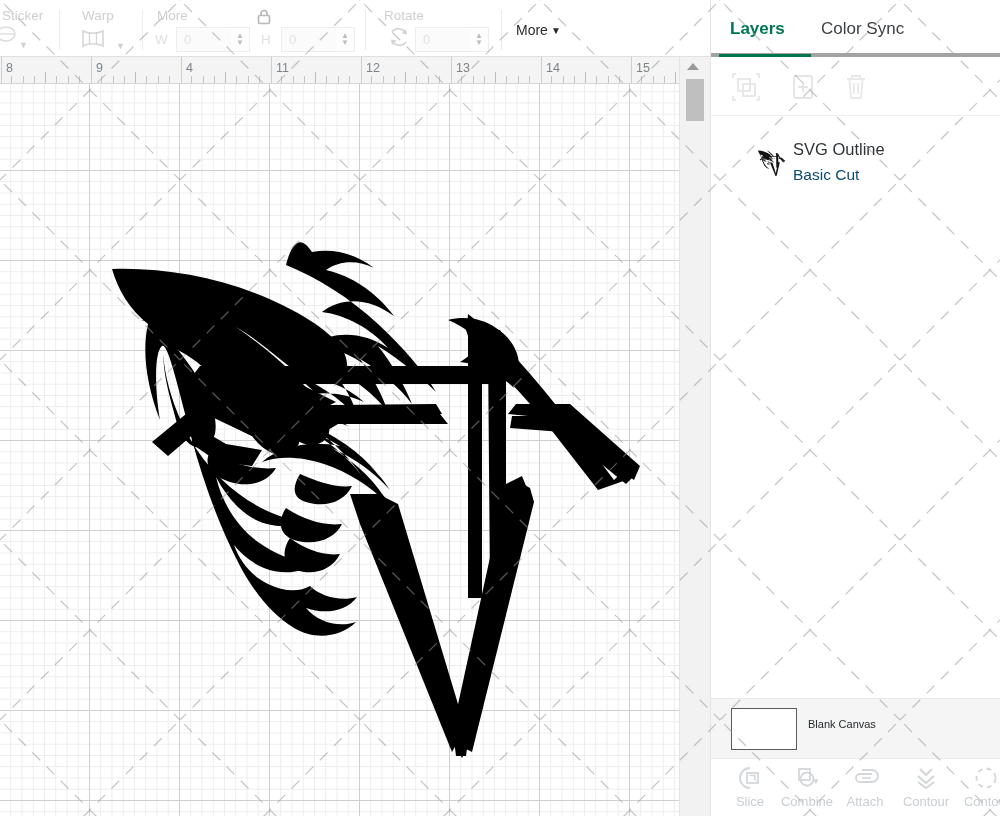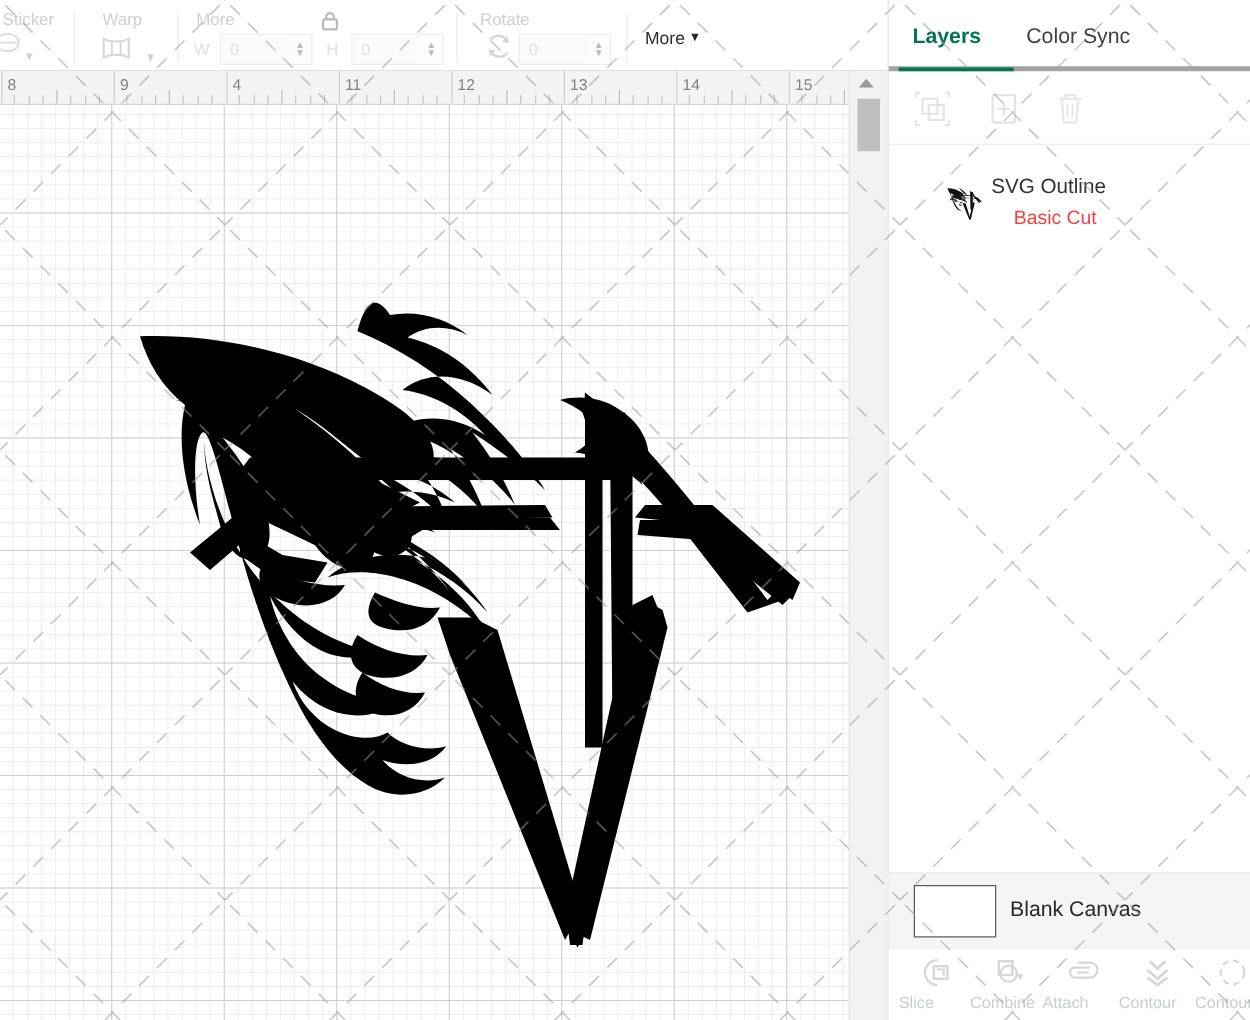--- a/index.html
+++ b/index.html
@@ -272,23 +272,22 @@
     position: absolute;
     left: 82px; top: 4px;
   }
   #layer-name {
     font-size: 16.5px;
     color: #2f3437;
     line-height: 25px;
   }
   #layer-type {
     font-size: 15.5px;
-    color: #ef4444;
+    color: #0c4a6e;
     line-height: 25px;
-    margin-left: 18px;
   }
 
   
   #canvas-row {
     position: absolute;
     left: 0; top: 698px;
     width: 289px; height: 60px;
     background: #f5f5f5;
     border-top: 1px solid #e8e8e8;
     display: flex;
@@ -300,38 +299,38 @@
     position: absolute;
     left: 20px; top: 9px;
     width: 66px; height: 42px;
     background: #ffffff;
     border: 1px solid #5b5b5b;
     box-sizing: border-box;
   }
   #canvas-label {
     position: absolute;
     left: 97px; top: 19px;
-    font-size: 17px;
+    font-size: 11px;
     color: #25292c;
   }
 
   
   #bottom-bar {
     position: absolute;
     left: 0; top: 758px;
     width: 289px; height: 58px;
     background: #ffffff;
     border-top: 1px solid #ececec;
     box-sizing: border-box;
   }
   .bb-item {
     position: absolute;
     top: 4px;
     width: 62px;
-    text-align: left;
+    text-align: center;
     color: #d3d6d8;
     cursor: default;
   }
   .bb-ico { height: 30px; display:flex; align-items:center; justify-content:center; }
   .bb-lbl { font-size: 13px; color: #c9ced1; margin-top: 1px; white-space: nowrap; }
   .bb-caret {
     position: absolute;
     font-size: 8px;
     color: #cfd3d6;
   }

